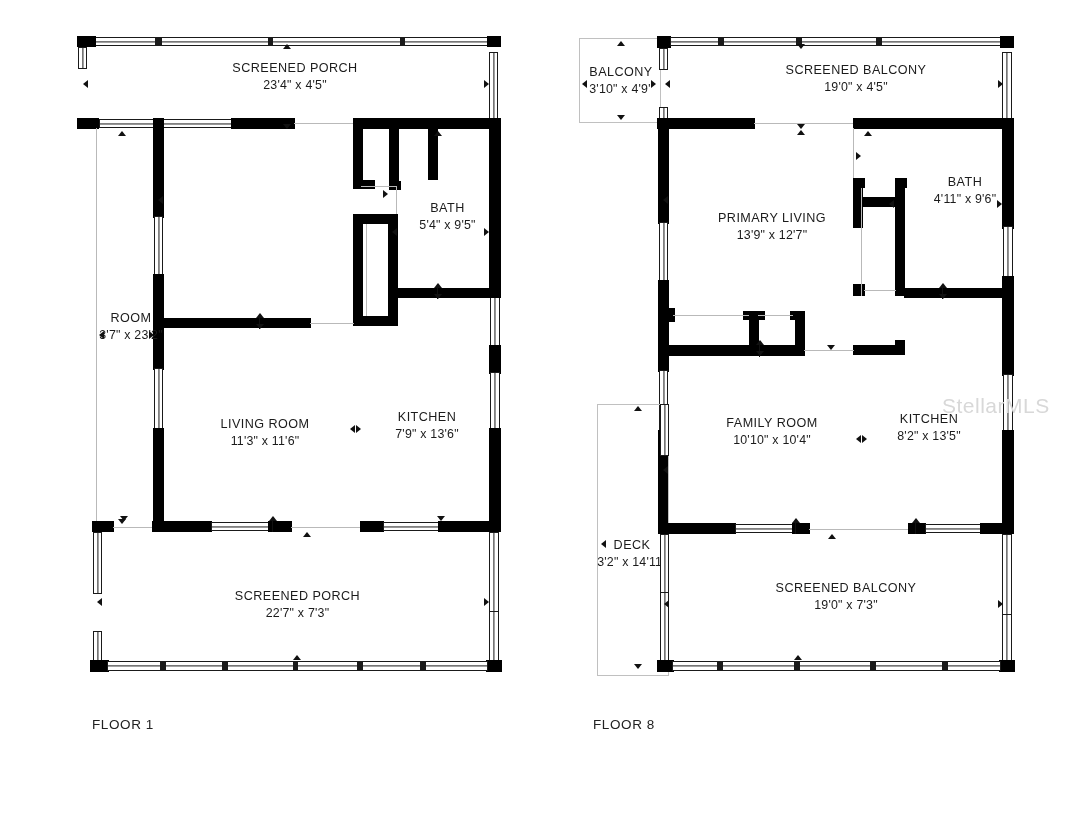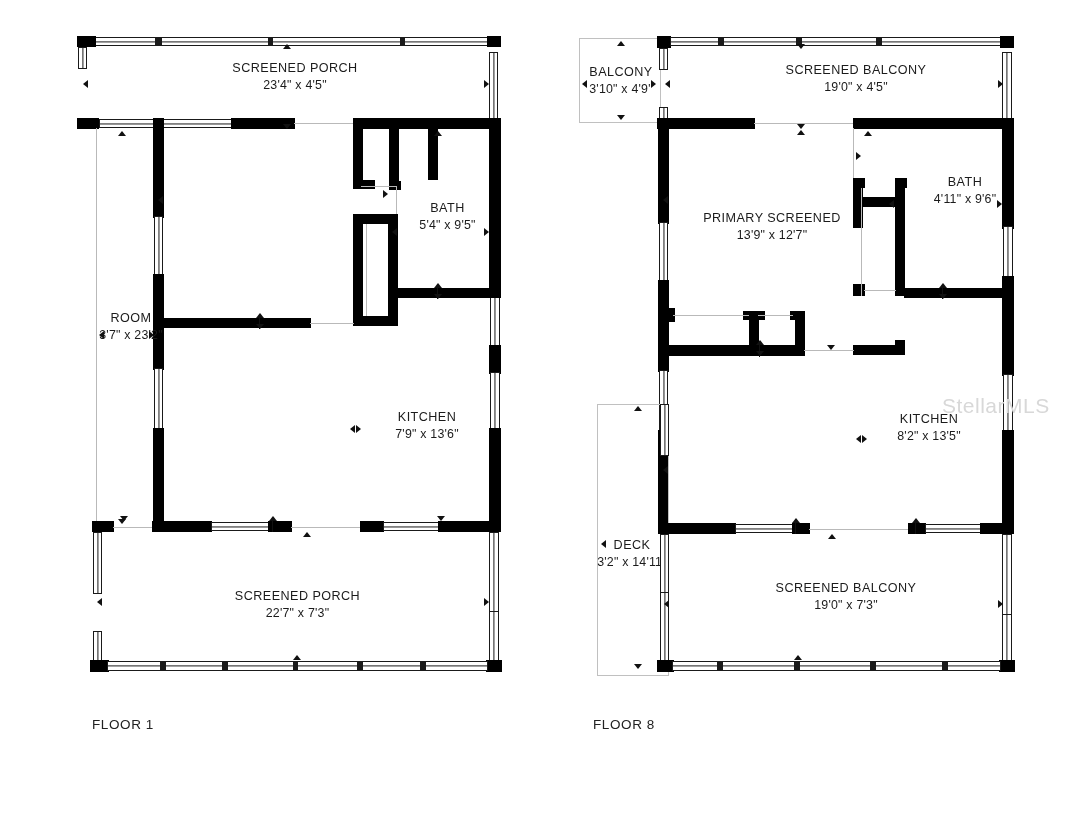--- a/index.html
+++ b/index.html
@@ -133,20 +133,24 @@
     <div class="thinline" style="left:96px;top:128px;width:1px;height:402px;"></div>
     <div class="room-label" style="left:96px;top:310px;width:70px;">
       <span class="nm">ROOM</span>
       <span class="dim">3'7" x 23'2"</span>
     </div>
     <div class="arrow left" style="left:99px;top:331px;"></div>
     <div class="arrow right" style="left:149px;top:331px;"></div>
     <div class="arrow up" style="left:118px;top:131px;"></div>
     <div class="arrow down" style="left:118px;top:519px;"></div>
 
+    <div class="room-label" style="left:185px;top:416px;width:160px;">
+      <span class="nm">LIVING ROOM</span>
+      <span class="dim">11'3" x 11'6"</span>
+    </div>
     <div class="room-label" style="left:368px;top:409px;width:118px;">
       <span class="nm">KITCHEN</span>
       <span class="dim">7'9" x 13'6"</span>
     </div>
     <div class="arrow left" style="left:350px;top:425px;"></div>
     <div class="arrow right" style="left:356px;top:425px;"></div>
 
     <div class="corner" style="left:92px;top:521px;width:22px;height:11px;"></div>
     <div class="thinline" style="left:113px;top:527px;width:40px;height:1px;"></div>
     <div class="wall" style="left:152px;top:521px;width:60px;height:11px;"></div>
@@ -257,21 +261,21 @@
     <div class="wall" style="left:207px;top:311px;width:10px;height:44px;"></div>
     <div class="wall" style="left:201px;top:311px;width:22px;height:9px;"></div>
     <div class="wall" style="left:253px;top:311px;width:10px;height:45px;"></div>
     <div class="wall" style="left:248px;top:311px;width:15px;height:9px;"></div>
     <div class="wall" style="left:122px;top:308px;width:11px;height:14px;"></div>
     <div class="thinline" style="left:131px;top:315px;width:76px;height:1px;"></div>
     <div class="thinline" style="left:216px;top:315px;width:35px;height:1px;"></div>
     <div class="thinline" style="left:262px;top:350px;width:50px;height:1px;"></div>
 
     <div class="room-label" style="left:130px;top:210px;width:200px;">
-      <span class="nm">PRIMARY SCREENED</span>
+      <span class="nm">PRIMARY LIVING</span>
       <span class="dim">13'9" x 12'7"</span>
     </div>
     <div class="room-label" style="left:368px;top:174px;width:110px;">
       <span class="nm">BATH</span>
       <span class="dim">4'11" x 9'6"</span>
     </div>
 
     <div class="arrow left" style="left:121px;top:196px;"></div>
     <div class="arrow right" style="left:314px;top:152px;"></div>
     <div class="arrow left" style="left:347px;top:200px;"></div>
@@ -288,20 +292,24 @@
     <div class="outline" style="left:55px;top:404px;width:72px;height:272px;"></div>
     <div class="room-label" style="left:50px;top:537px;width:80px;">
       <span class="nm">DECK</span>
       <span class="dim">3'2" x 14'11"</span>
     </div>
     <div class="arrow up" style="left:92px;top:406px;"></div>
     <div class="arrow down" style="left:92px;top:664px;"></div>
     <div class="arrow left" style="left:59px;top:540px;"></div>
     <div class="arrow right" style="left:118px;top:540px;"></div>
 
+    <div class="room-label" style="left:145px;top:415px;width:170px;">
+      <span class="nm">FAMILY ROOM</span>
+      <span class="dim">10'10" x 10'4"</span>
+    </div>
     <div class="room-label" style="left:322px;top:411px;width:130px;">
       <span class="nm">KITCHEN</span>
       <span class="dim">8'2" x 13'5"</span>
     </div>
     <div class="arrow left" style="left:314px;top:435px;"></div>
     <div class="arrow right" style="left:320px;top:435px;"></div>
 
     <div class="wall" style="left:116px;top:523px;width:78px;height:11px;"></div>
     <div class="window h" style="left:193px;top:524px;width:58px;height:9px;"></div>
     <div class="wall" style="left:250px;top:523px;width:18px;height:11px;"></div>

